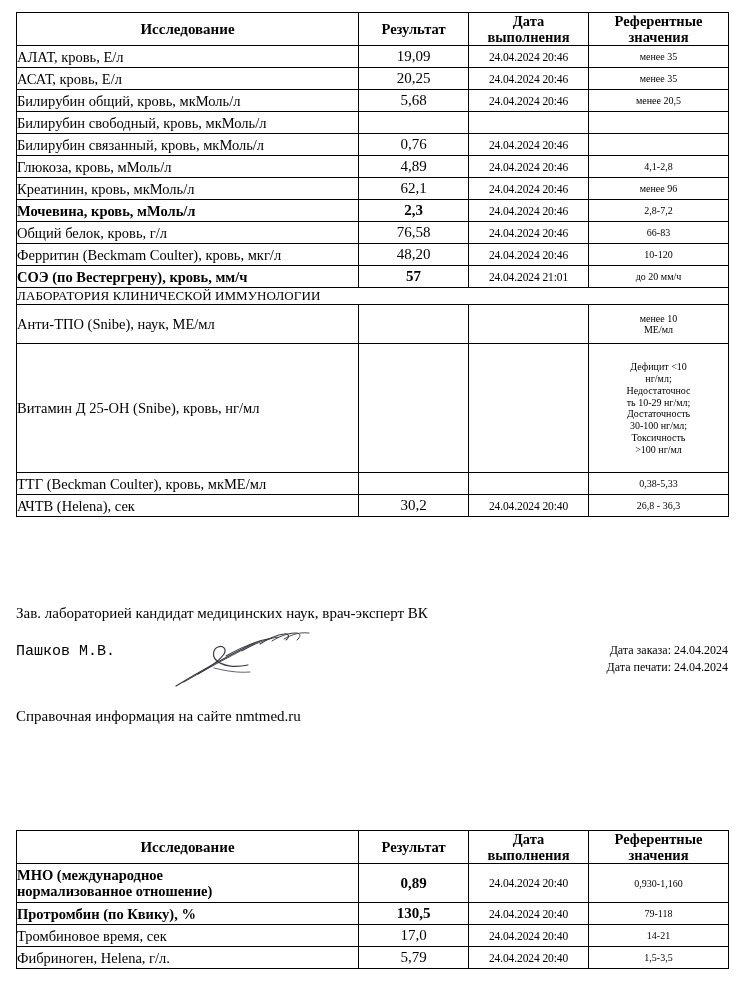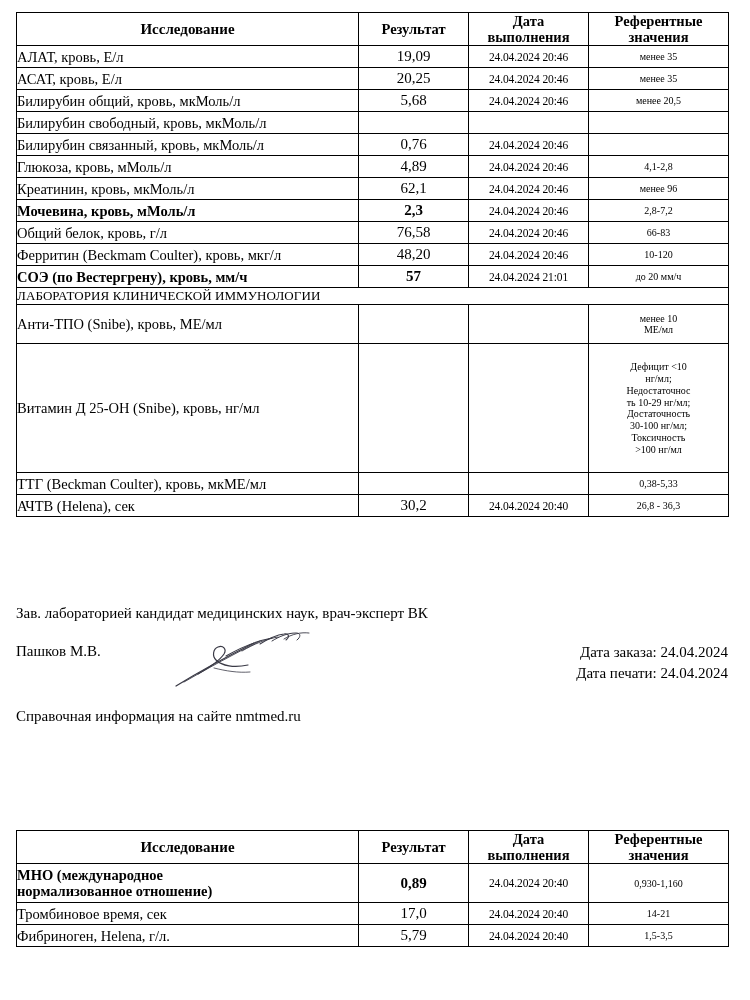--- a/index.html
+++ b/index.html
@@ -114,34 +114,35 @@
 
   .sig-row {
     position: relative;
     height: 58px;
   }
   .sig-name {
     position: absolute;
     left: 0;
     top: 0;
     font-size: 15px;
+    font-family: Liberation Mono, monospace;
   }
   .sig-mark {
     position: absolute;
     left: 152px;
     top: -12px;
     width: 175px;
     height: 62px;
   }
   .dates {
     position: absolute;
     right: 0;
     top: 0;
     text-align: right;
-    font-size: 15px;
+    font-size: 12px;
     line-height: 1.42;
     white-space: nowrap;
   }
   .info-line {
     position: absolute;
     left: 16px;
     top: 708px;
     font-size: 15px;
   }
 </style>
@@ -237,21 +238,21 @@
         <td class="result">57</td>
         <td class="date">24.04.2024 21:01</td>
         <td class="ref">до 20 мм/ч</td>
       </tr>
 
       <tr>
         <td class="section-header" colspan="4">ЛАБОРАТОРИЯ КЛИНИЧЕСКОЙ ИММУНОЛОГИИ</td>
       </tr>
 
       <tr class="r-tall">
-        <td class="study">Анти-ТПО (Snibe), кровь, МЕ/мл</td>
+        <td class="study">Анти-ТПО (Snibe), наук, МЕ/мл</td>
         <td class="result"></td>
         <td class="date"></td>
         <td class="ref multiline">менее 10
 МЕ/мл</td>
       </tr>
       <tr class="r-vitd">
         <td class="study">Витамин Д 25-ОН (Snibe), кровь, нг/мл</td>
         <td class="result"></td>
         <td class="date"></td>
         <td class="ref multiline">Дефицит &lt;10
@@ -326,20 +327,26 @@
       </tr>
     </thead>
     <tbody>
       <tr class="r-mno bold">
         <td class="study multiline" style="white-space:pre-line">МНО (международное
 нормализованное отношение)</td>
         <td class="result">0,89</td>
         <td class="date">24.04.2024 20:40</td>
         <td class="ref">0,930-1,160</td>
       </tr>
+      <tr class="r-std bold">
+        <td class="study">Протромбин (по Квику), %</td>
+        <td class="result">130,5</td>
+        <td class="date">24.04.2024 20:40</td>
+        <td class="ref">79-118</td>
+      </tr>
       <tr class="r-std">
         <td class="study">Тромбиновое время, сек</td>
         <td class="result">17,0</td>
         <td class="date">24.04.2024 20:40</td>
         <td class="ref">14-21</td>
       </tr>
       <tr class="r-std">
         <td class="study">Фибриноген, Helena, г/л.</td>
         <td class="result">5,79</td>
         <td class="date">24.04.2024 20:40</td>

